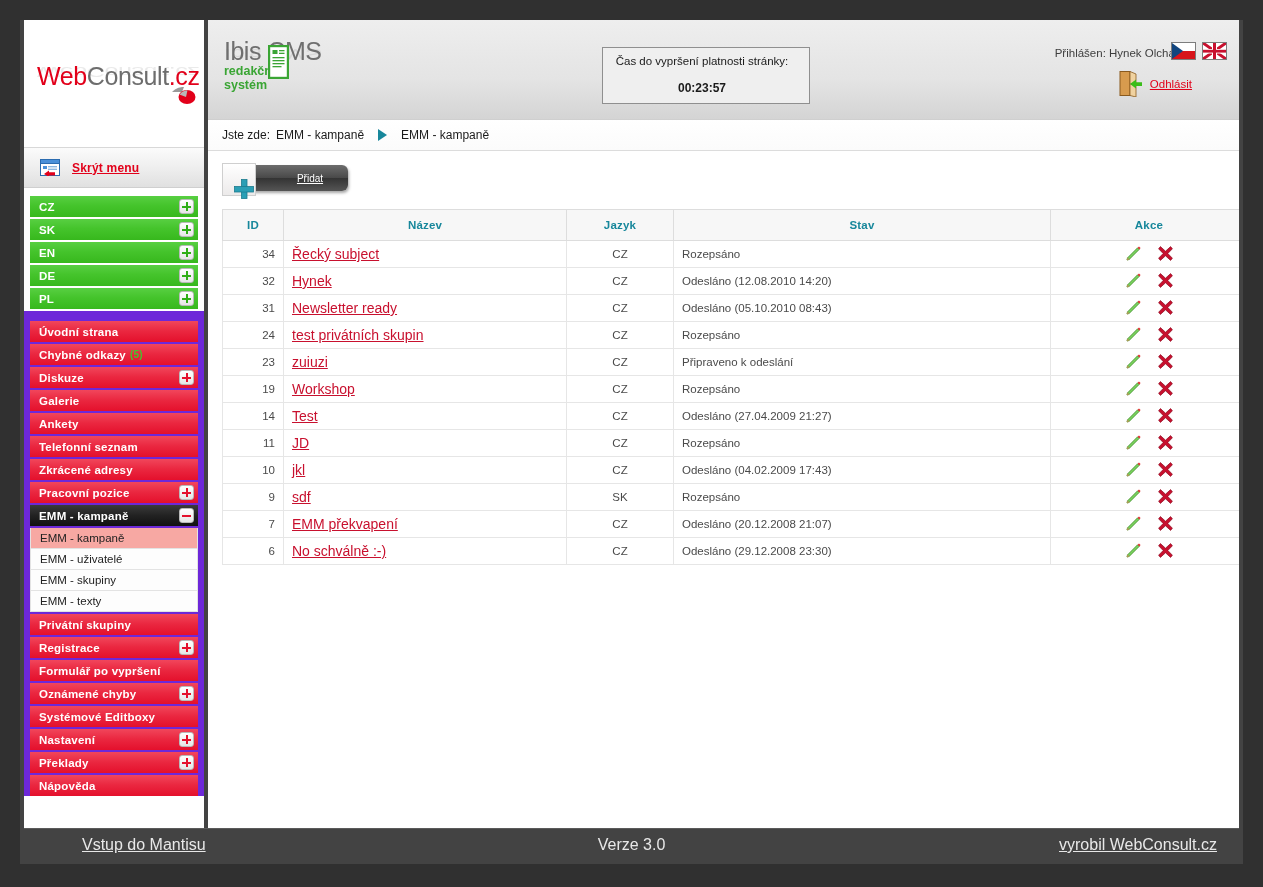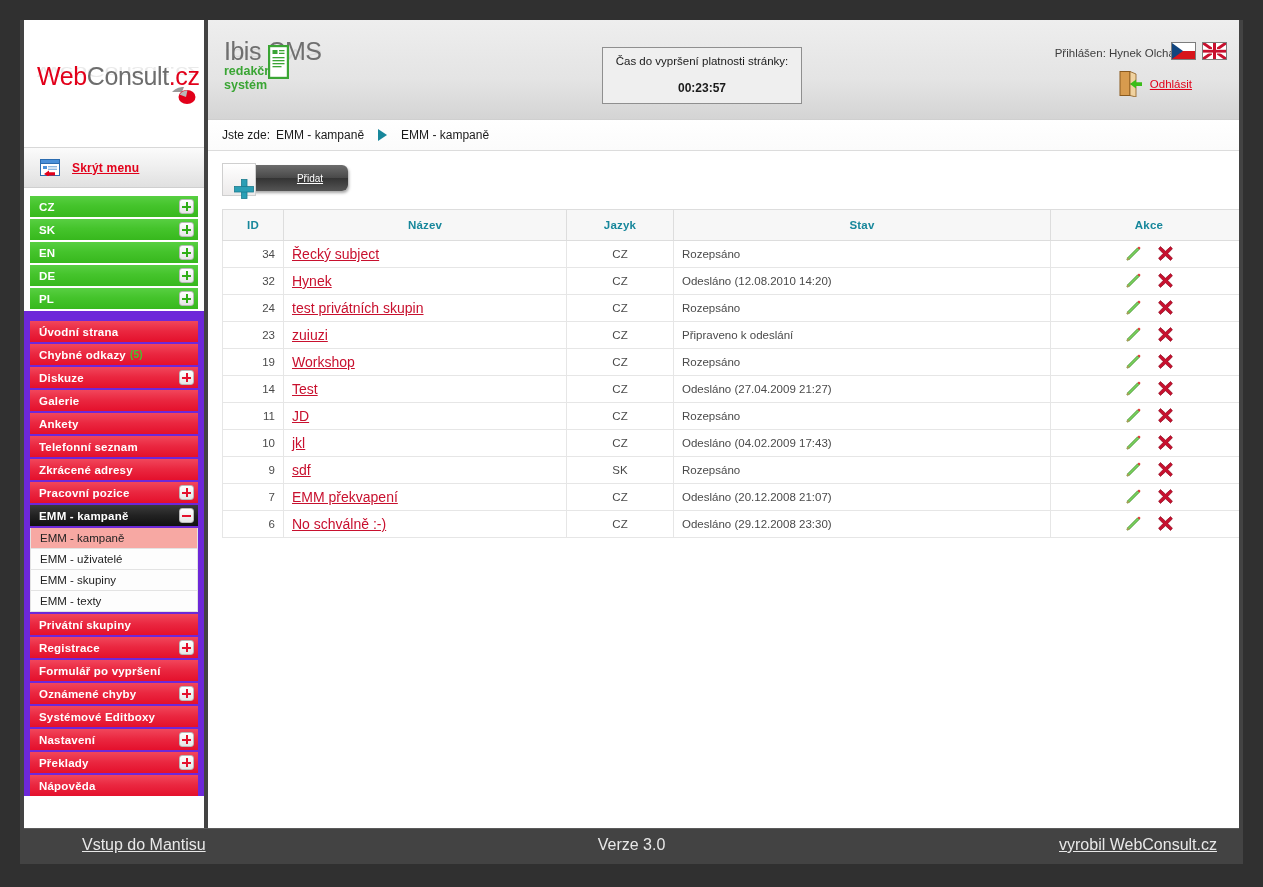--- a/index.html
+++ b/index.html
@@ -190,21 +190,21 @@
     letter-spacing: -0.5px;
     color: rgba(150,150,150,0.20);
     transform: scaleY(-0.6);
     transform-origin: top left;
   }
   .timer-box {
     position: absolute;
     left: 394px;
     top: 27px;
     width: 190px;
-    padding: 7px 4px 8px 4px;
+    padding: 7px 12px 8px 4px;
     text-align: center;
     background: #efefef;
     border: 1px solid #8f8f8f;
     font-size: 11.5px;
     color: #1a1a1a;
   }
   .timer-value { font-weight: bold; font-size: 12px; margin-top: 14px; }
   .user-info {
     position: absolute;
     right: 52px;
@@ -604,20 +604,36 @@
                       <polygon points="2,15 4.2,14.4 14.2,4.4 12.6,2.8 2.6,12.8" fill="#7ad45e" stroke="#3f8a2a" stroke-width="0.8"></polygon>
                       <polygon points="12.6,2.8 14.2,4.4 15.6,3 14,1.4" fill="#e03030"></polygon>
                       <polygon points="2,15 2.6,12.8 4.2,14.4" fill="#e8d18a" stroke="#9a8440" stroke-width="0.6"></polygon>
                     </svg>
                     <svg class="xmark" viewBox="0 0 15 15">
                       <path d="M2.4,0.6 L7.5,5.2 L12.6,0.6 L14.4,2.8 L9.8,7.5 L14.4,12.2 L12.6,14.4 L7.5,9.8 L2.4,14.4 L0.6,12.2 L5.2,7.5 L0.6,2.8 Z" fill="#c8102e" stroke="#8d0a1f" stroke-width="0.7"></path>
                     </svg>
                   </span></td>
               </tr>
               <tr>
+                <td class="c-id">31</td>
+                <td class="c-name"><a class="row-link" href="#">Newsletter ready</a></td>
+                <td class="c-lang">CZ</td>
+                <td class="c-state">Odesláno (05.10.2010 08:43)</td>
+                <td class="c-act"><span class="act-icons">
+                    <svg class="pencil" viewBox="0 0 17 17">
+                      <polygon points="2,15 4.2,14.4 14.2,4.4 12.6,2.8 2.6,12.8" fill="#7ad45e" stroke="#3f8a2a" stroke-width="0.8"></polygon>
+                      <polygon points="12.6,2.8 14.2,4.4 15.6,3 14,1.4" fill="#e03030"></polygon>
+                      <polygon points="2,15 2.6,12.8 4.2,14.4" fill="#e8d18a" stroke="#9a8440" stroke-width="0.6"></polygon>
+                    </svg>
+                    <svg class="xmark" viewBox="0 0 15 15">
+                      <path d="M2.4,0.6 L7.5,5.2 L12.6,0.6 L14.4,2.8 L9.8,7.5 L14.4,12.2 L12.6,14.4 L7.5,9.8 L2.4,14.4 L0.6,12.2 L5.2,7.5 L0.6,2.8 Z" fill="#c8102e" stroke="#8d0a1f" stroke-width="0.7"></path>
+                    </svg>
+                  </span></td>
+              </tr>
+              <tr>
                 <td class="c-id">24</td>
                 <td class="c-name"><a class="row-link" href="#">test privátních skupin</a></td>
                 <td class="c-lang">CZ</td>
                 <td class="c-state">Rozepsáno</td>
                 <td class="c-act"><span class="act-icons">
                     <svg class="pencil" viewBox="0 0 17 17">
                       <polygon points="2,15 4.2,14.4 14.2,4.4 12.6,2.8 2.6,12.8" fill="#7ad45e" stroke="#3f8a2a" stroke-width="0.8"></polygon>
                       <polygon points="12.6,2.8 14.2,4.4 15.6,3 14,1.4" fill="#e03030"></polygon>
                       <polygon points="2,15 2.6,12.8 4.2,14.4" fill="#e8d18a" stroke="#9a8440" stroke-width="0.6"></polygon>
                     </svg>

